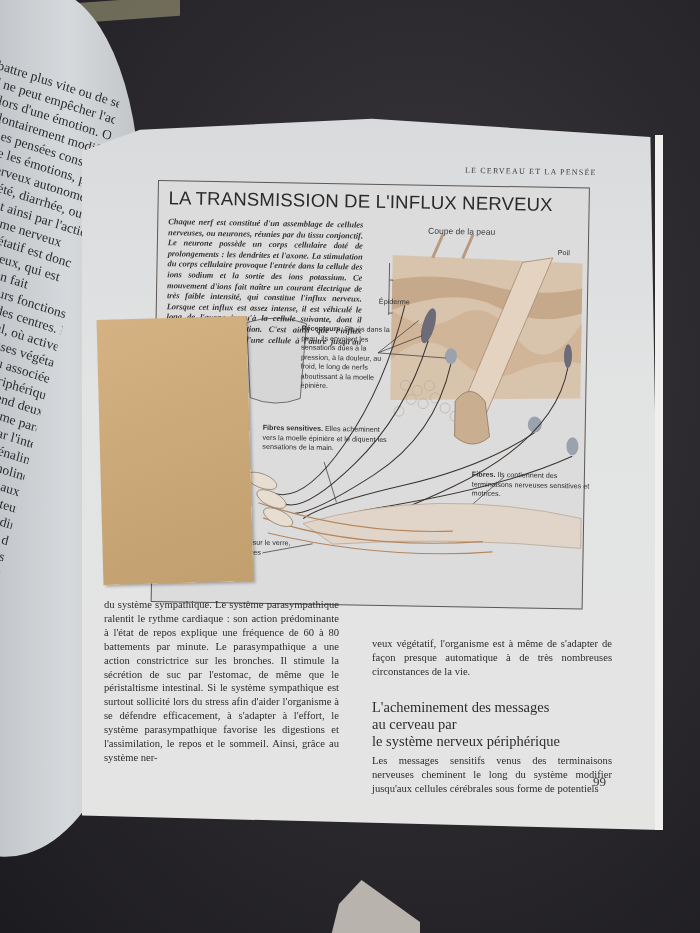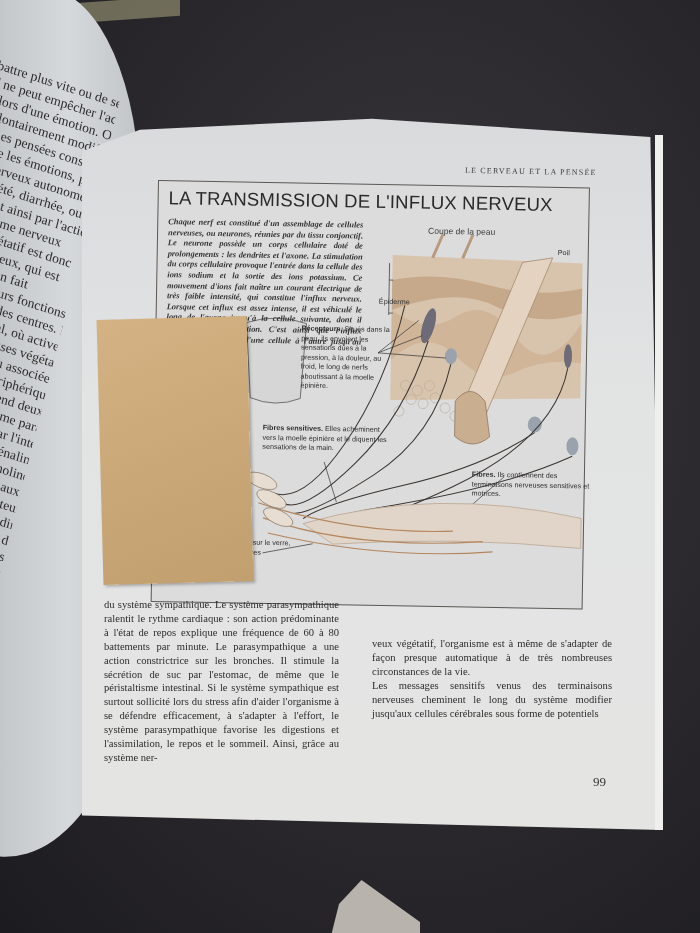--- a/index.html
+++ b/index.html
@@ -197,16 +197,21 @@
     <div>n</div>
   </div>
 </div>
 
 <div class="bookmark"></div>
 
 <div class="col col-left">du système sympathique. Le système parasympathique ralentit le rythme cardiaque : son action prédominante à l'état de repos explique une fréquence de 60 à 80 battements par minute. Le parasympathique a une action constrictrice sur les bronches. Il stimule la sécrétion de suc par l'estomac, de même que le péristaltisme intestinal. Si le système sympathique est surtout sollicité lors du stress afin d'aider l'organisme à se défendre efficacement, à s'adapter à l'effort, le système parasympathique favorise les digestions et l'assimilation, le repos et le sommeil. Ainsi, grâce au système ner-</div>
 
 <div class="col col-right">
   <div>veux végétatif, l'organisme est à même de s'adapter de façon presque automatique à de très nombreuses circonstances de la vie.</div>
+  <div class="section-heading">
+    <div>L'acheminement des messages</div>
+    <div>au cerveau par</div>
+    <div>le système nerveux périphérique</div>
+  </div>
   <div>Les messages sensitifs venus des terminaisons nerveuses cheminent le long du système modifier jusqu'aux cellules cérébrales sous forme de potentiels</div>
 </div>
 
 <div class="page-number">99</div>
 
 </body></html>

